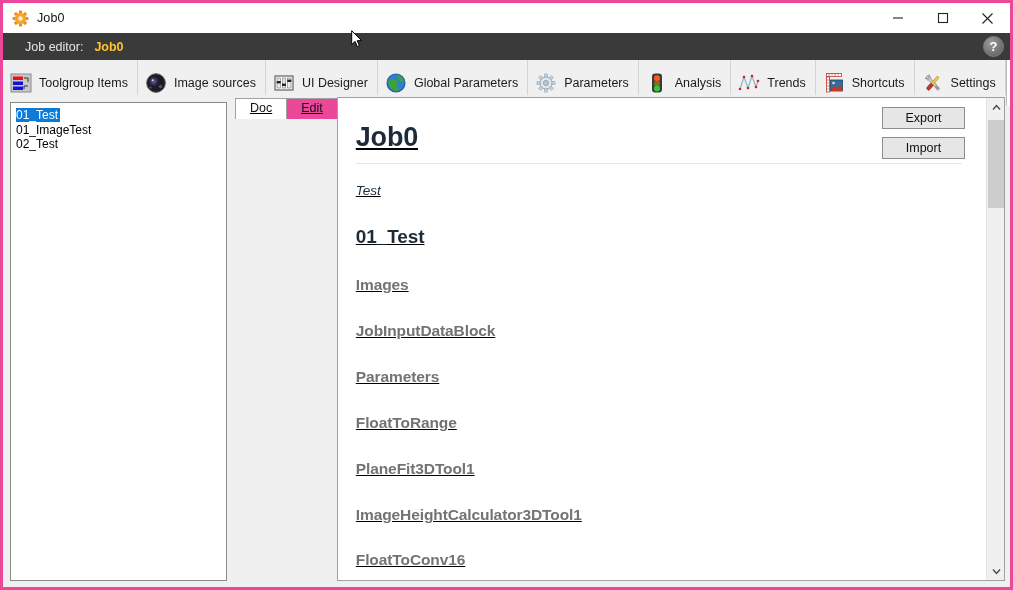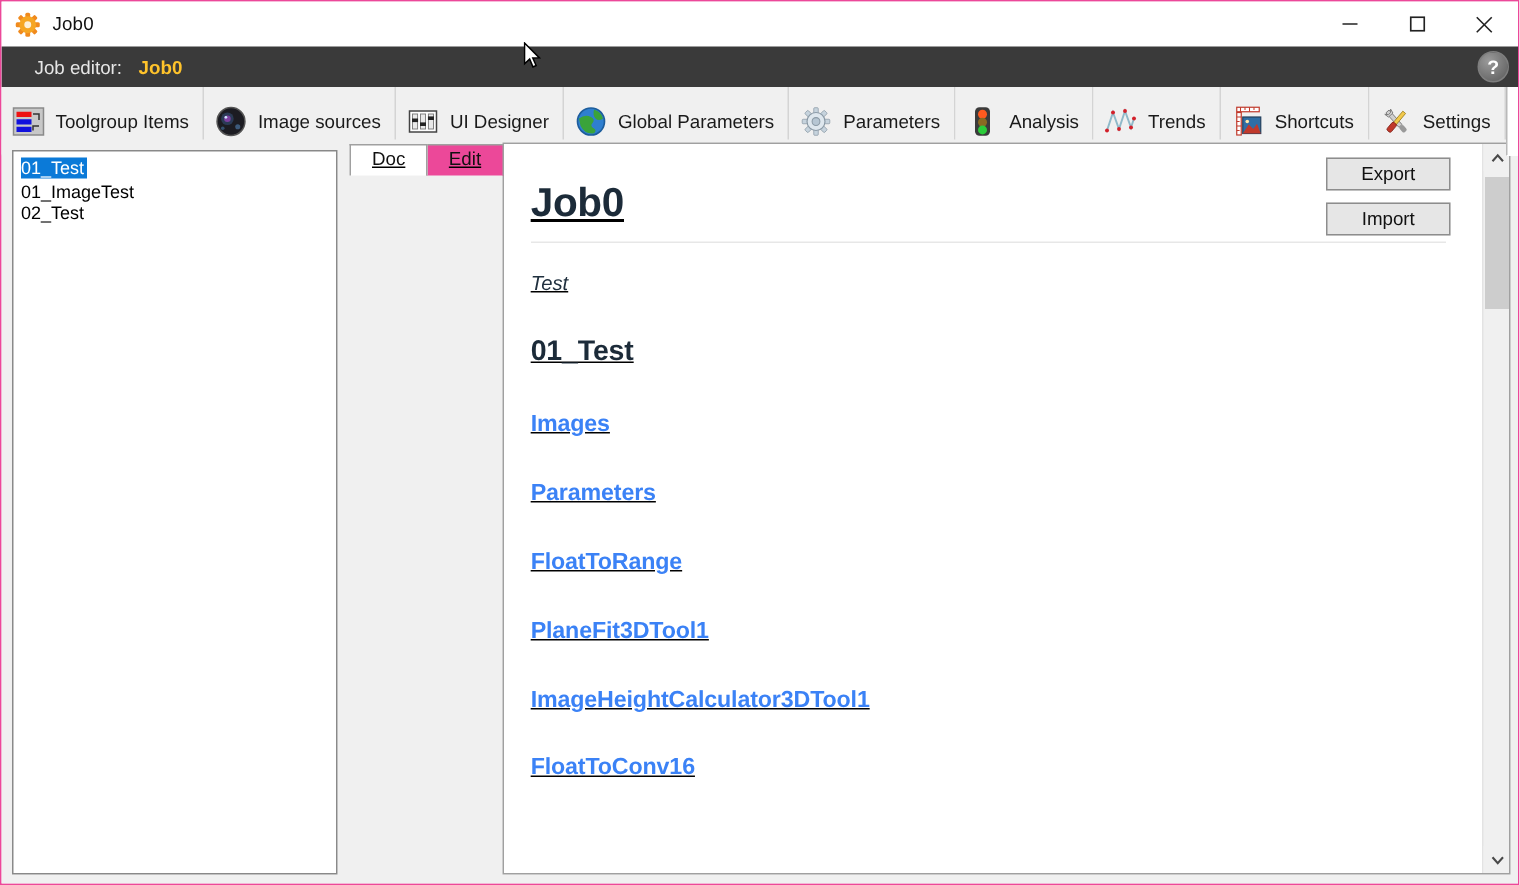--- a/index.html
+++ b/index.html
@@ -6,21 +6,21 @@
   html, body {
     margin: 0; padding: 0;
     width: 1013px; height: 590px;
     overflow: hidden;
     font-family: "Liberation Sans", sans-serif;
     background: #ffffff;
   }
   #app {
     position: relative;
     width: 1013px; height: 590px;
-    border: 1px solid #ec4899;
+    border: 3px solid #ec4899;
     background: #ffffff;
     overflow: hidden;
   }
 
   
   .titlebar {
     height: 30px;
     background: #ffffff;
     display: flex;
     align-items: center;
@@ -228,21 +228,21 @@
   .doc-h2 {
     font-size: 19px;
     font-weight: bold;
     color: #1c2b39;
     margin: 28px 0 0 0;
     letter-spacing: -.1px;
   }
   .doc-h3 {
     font-size: 15.5px;
     font-weight: bold;
-    color: #3b82f6;
+    color: #737373;
     margin: 28px 0 0 0;
     letter-spacing: -.1px;
   }
   .doc-h3.clipped { margin-top: 27px; }
 
   
   .btnstack {
     position: absolute;
     right: 21px; top: 9px;
     display: flex; flex-direction: column;
@@ -530,20 +530,21 @@
           <div class="btnstack">
             <button class="pbtn">Export</button>
             <button class="pbtn">Import</button>
           </div>
 
           <div class="doccontent">
             <div class="doc-h1">Job0</div>
             <div class="doc-p-i">Test</div>
             <div class="doc-h2">01_Test</div>
             <div class="doc-h3">Images</div>
+            <div class="doc-h3">JobInputDataBlock</div>
             <div class="doc-h3">Parameters</div>
             <div class="doc-h3">FloatToRange</div>
             <div class="doc-h3">PlaneFit3DTool1</div>
             <div class="doc-h3">ImageHeightCalculator3DTool1</div>
             <div class="doc-h3 clipped">FloatToConv16</div>
           </div>
         </div>
 
         <div class="vscroll">
           <div class="sc-arrow">

